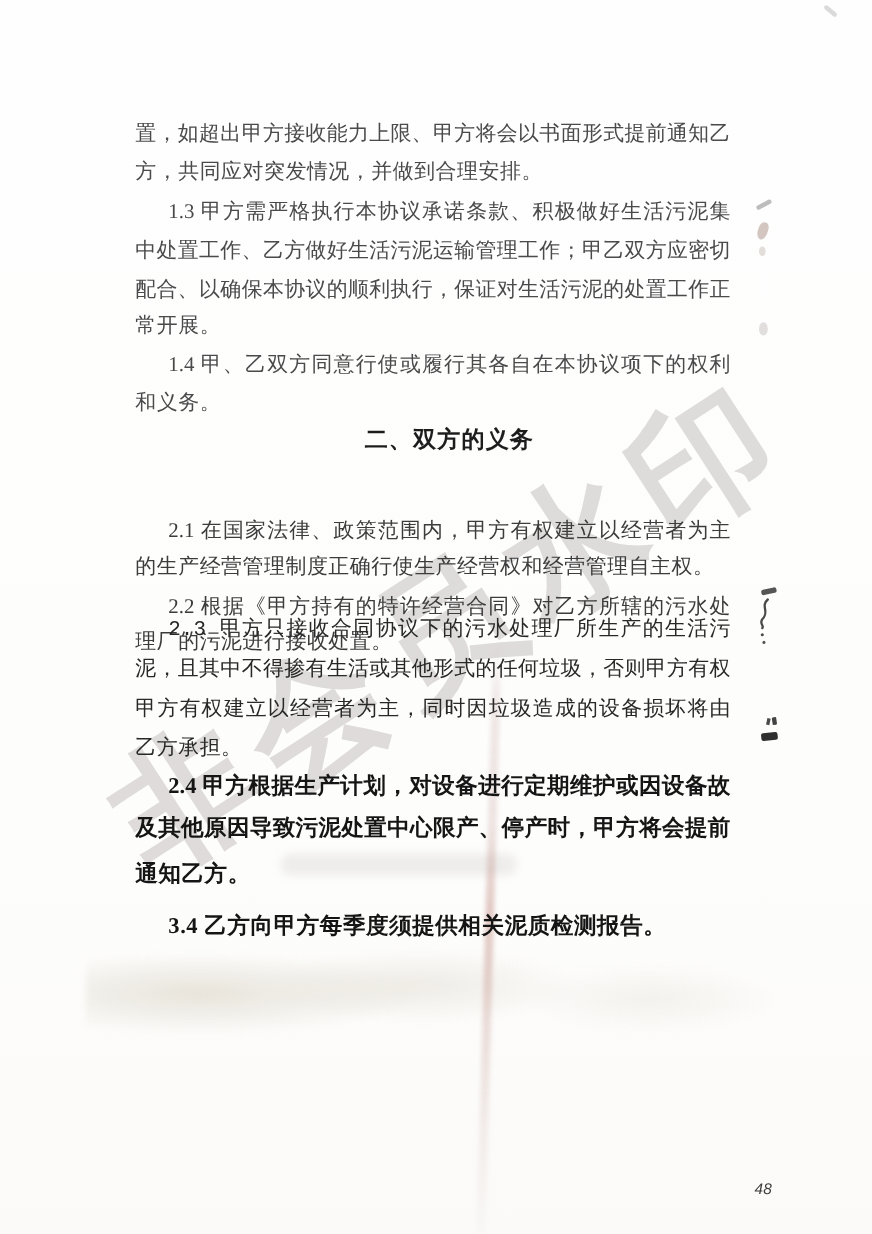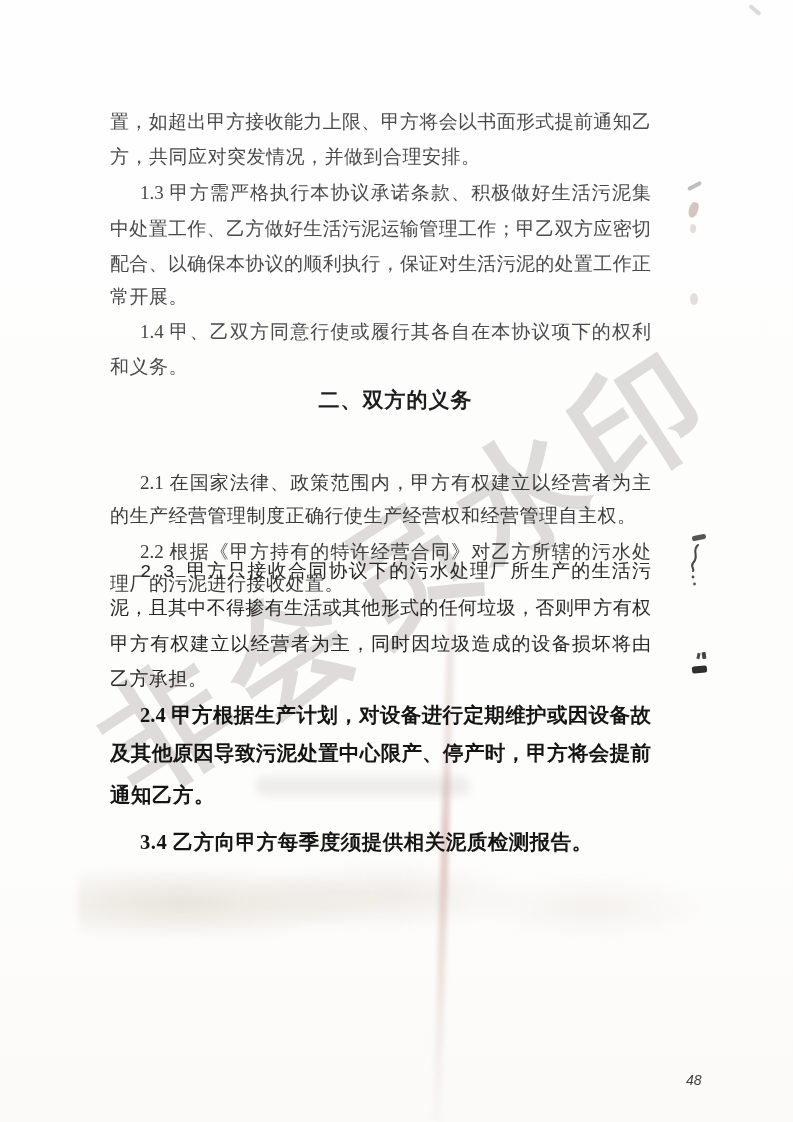--- a/index.html
+++ b/index.html
@@ -21,21 +21,21 @@
     font-family:"Liberation Sans","DejaVu Sans",sans-serif;
     font-weight:bold; font-size:126px; letter-spacing:14px;
     color:rgba(174,167,167,0.40);
     transform:rotate(-33deg);
     z-index:1;
     pointer-events:none;
   }
   
   .textcol { position:absolute; left:107px; top:0; width:541px; z-index:2; }
   .l {
-    position:absolute; left:3px; width:541px; height:28px;
+    position:absolute; left:16px; width:541px; height:28px;
     font-size:19px; line-height:28px;
     letter-spacing:0.5px;
     color:#474747; white-space:nowrap;
     box-sizing:border-box;
   }
   .full { text-align:justify; text-align-last:justify; white-space:normal; overflow:hidden; letter-spacing:0; }
   .ind  { padding-left:30px; }
   .w1 { color:#4a4a4a; }
   .w2 { color:#3c3c3c;margin-top:48px; }
   .w3 { color:#282828;font-family:Liberation Mono, monospace; }

